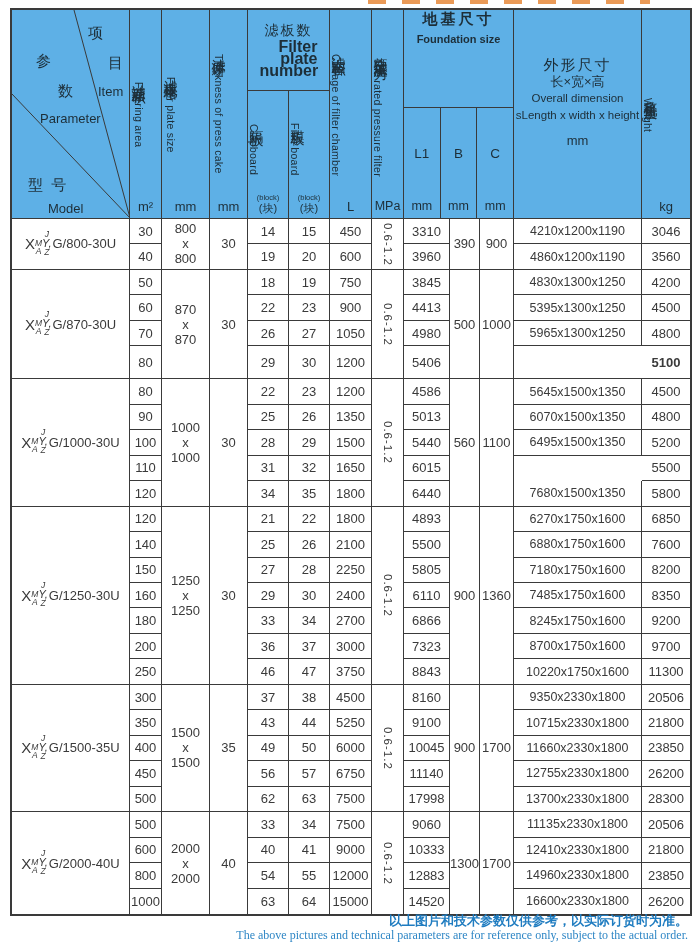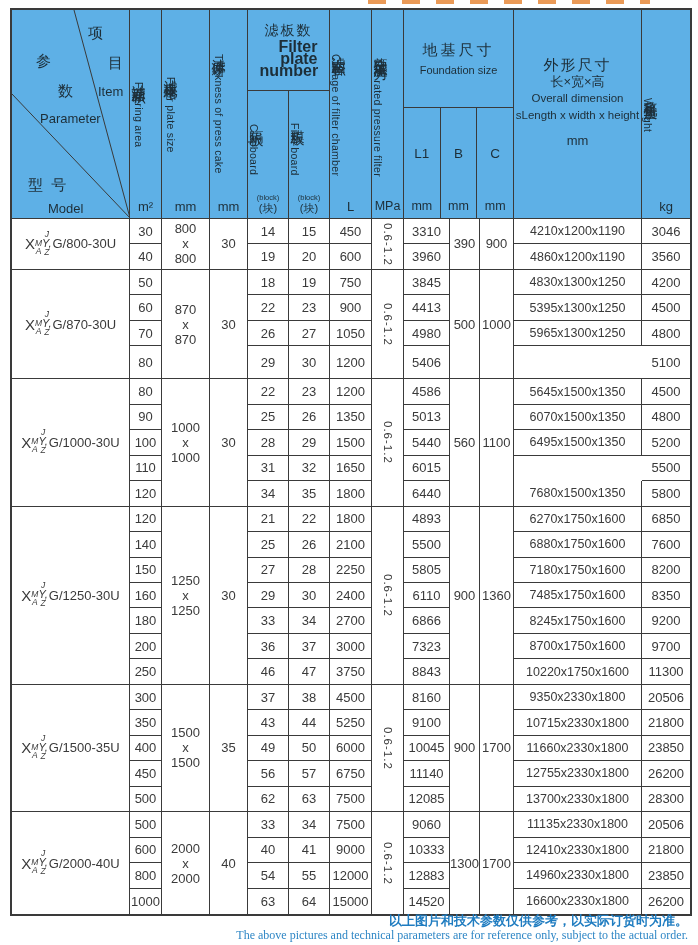--- a/index.html
+++ b/index.html
@@ -38,21 +38,21 @@
   .plates-top .t1{font-size:14px;letter-spacing:2px;}
   .plates-top .t2{font-size:16px;width:58px;text-align:right;line-height:12px;margin-top:3px;font-weight:bold;}
   .plates-sub{flex:1;display:flex;min-height:0;}
   .subcol{flex:1;display:flex;flex-direction:column;min-width:0;}
   .subcol.first{border-right:1px solid var(--bd);}
   .unit2{text-align:center;padding-bottom:4px;line-height:11px;}
   .unit2 .u1{font-size:7.5px;display:block;}
   .unit2 .u2{font-size:11px;display:block;}
   
   .fnd-top{height:97px;border-bottom:1px solid var(--bd);display:flex;flex-direction:column;
-    align-items:center;justify-content:center;}
+    align-items:center;font-weight:bold;}
   .fnd-top .t1{font-size:15px;letter-spacing:3px;}
   .fnd-top .t2{font-size:11px;margin-top:4px;}
   .fnd-sub{flex:1;display:flex;min-height:0;}
   .fnd-c{flex:1;display:flex;flex-direction:column;min-width:0;}
   .fnd-c.b1,.fnd-c.b2{border-right:1px solid var(--bd);}
   .fnd-lbl{flex:1;display:flex;align-items:center;justify-content:center;font-size:13.5px;}
   .fnd-unit{text-align:center;font-size:12.5px;padding-bottom:5px;}
   
   .dims-col{justify-content:flex-start;align-items:center;padding-top:46px;text-align:center;line-height:17px;}
   .dims-col .d1{font-size:15px;letter-spacing:2px;}
@@ -280,21 +280,21 @@
       <div class="cell " style="grid-area: 5 / 7 / span 1;">1050</div>
       <div class="cell " style="grid-area: 5 / 9 / span 1;">4980</div>
       <div class="cell dims" style="grid-area: 5 / 12 / span 1;">5965x1300x1250</div>
       <div class="cell nr" style="grid-area: 5 / 13 / span 1;">4800</div>
       <div class="cell " style="grid-area: 6 / 2 / span 1;">80</div>
       <div class="cell " style="grid-area: 6 / 5 / span 1;">29</div>
       <div class="cell " style="grid-area: 6 / 6 / span 1;">30</div>
       <div class="cell " style="grid-area: 6 / 7 / span 1;">1200</div>
       <div class="cell " style="grid-area: 6 / 9 / span 1;">5406</div>
       <div class="cell dims" style="grid-area: 6 / 12 / span 1; margin-top: 32px;">6390x1300x1250</div>
-      <div class="cell nr" style="grid-area: 6 / 13 / span 1;">5100</div>
+      <div class="cell nr" style="grid-area: 6 / 13 / span 1; font-weight: bold;">5100</div>
       <div class="cell model" style="grid-area: 7 / 1 / span 5;">
         <span class="mx">X</span>
         <span class="mst">
           <i>M</i>
           <i>A</i>
         </span>
         <span class="mst3">
           <i>J</i>
           <i class="my">Y,</i>
           <i>Z</i>
@@ -450,21 +450,21 @@
       <div class="cell " style="grid-area: 22 / 5 / span 1;">56</div>
       <div class="cell " style="grid-area: 22 / 6 / span 1;">57</div>
       <div class="cell " style="grid-area: 22 / 7 / span 1;">6750</div>
       <div class="cell " style="grid-area: 22 / 9 / span 1;">11140</div>
       <div class="cell dims" style="grid-area: 22 / 12 / span 1;">12755x2330x1800</div>
       <div class="cell nr" style="grid-area: 22 / 13 / span 1;">26200</div>
       <div class="cell " style="grid-area: 23 / 2 / span 1;">500</div>
       <div class="cell " style="grid-area: 23 / 5 / span 1;">62</div>
       <div class="cell " style="grid-area: 23 / 6 / span 1;">63</div>
       <div class="cell " style="grid-area: 23 / 7 / span 1;">7500</div>
-      <div class="cell " style="grid-area: 23 / 9 / span 1;">12085</div>
+      <div class="cell " style="grid-area: 23 / 9 / span 1;">17998</div>
       <div class="cell dims" style="grid-area: 23 / 12 / span 1;">13700x2330x1800</div>
       <div class="cell nr" style="grid-area: 23 / 13 / span 1;">28300</div>
       <div class="cell model nb" style="grid-area: 24 / 1 / span 4;">
         <span class="mx">X</span>
         <span class="mst">
           <i>M</i>
           <i>A</i>
         </span>
         <span class="mst3">
           <i>J</i>

